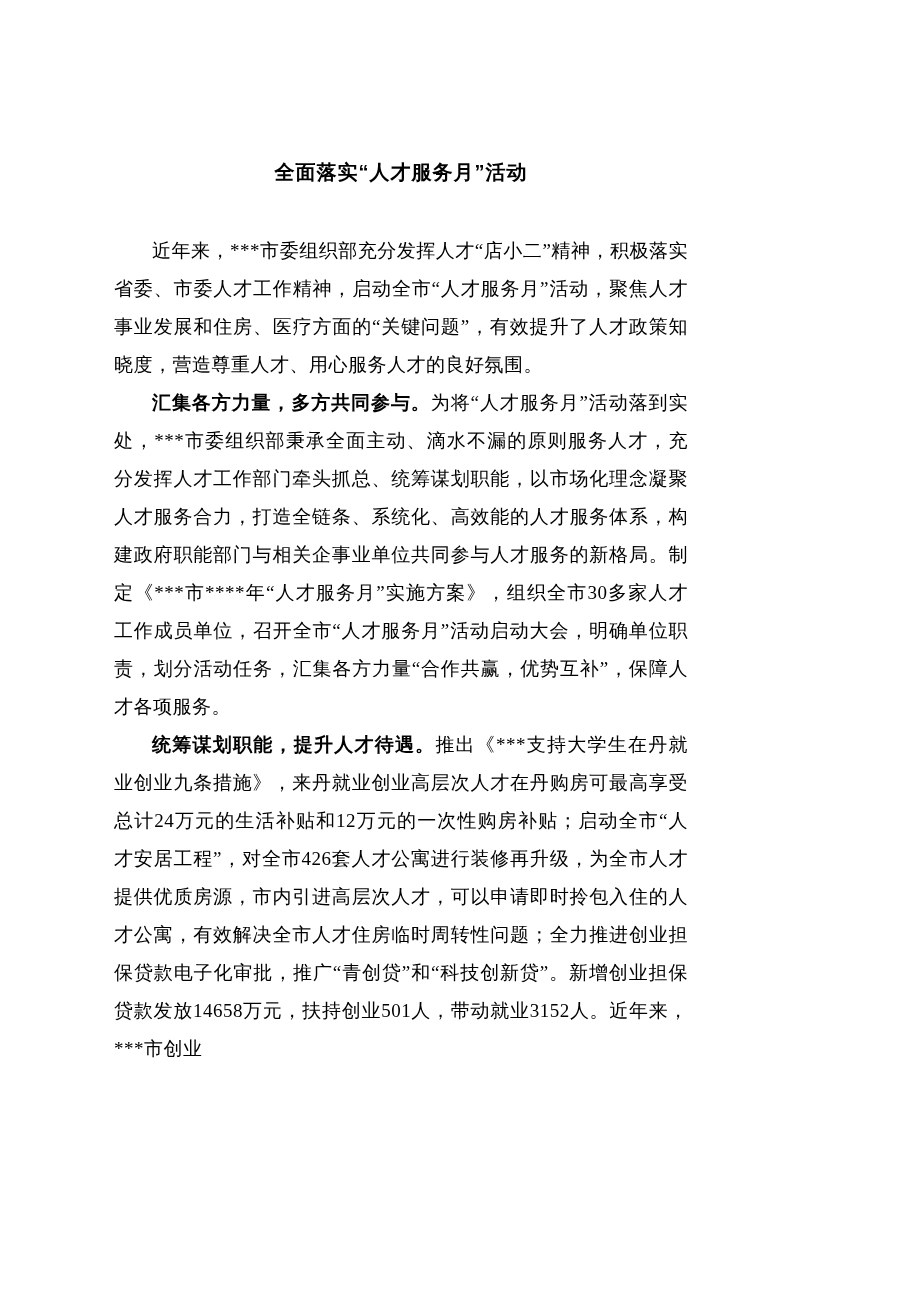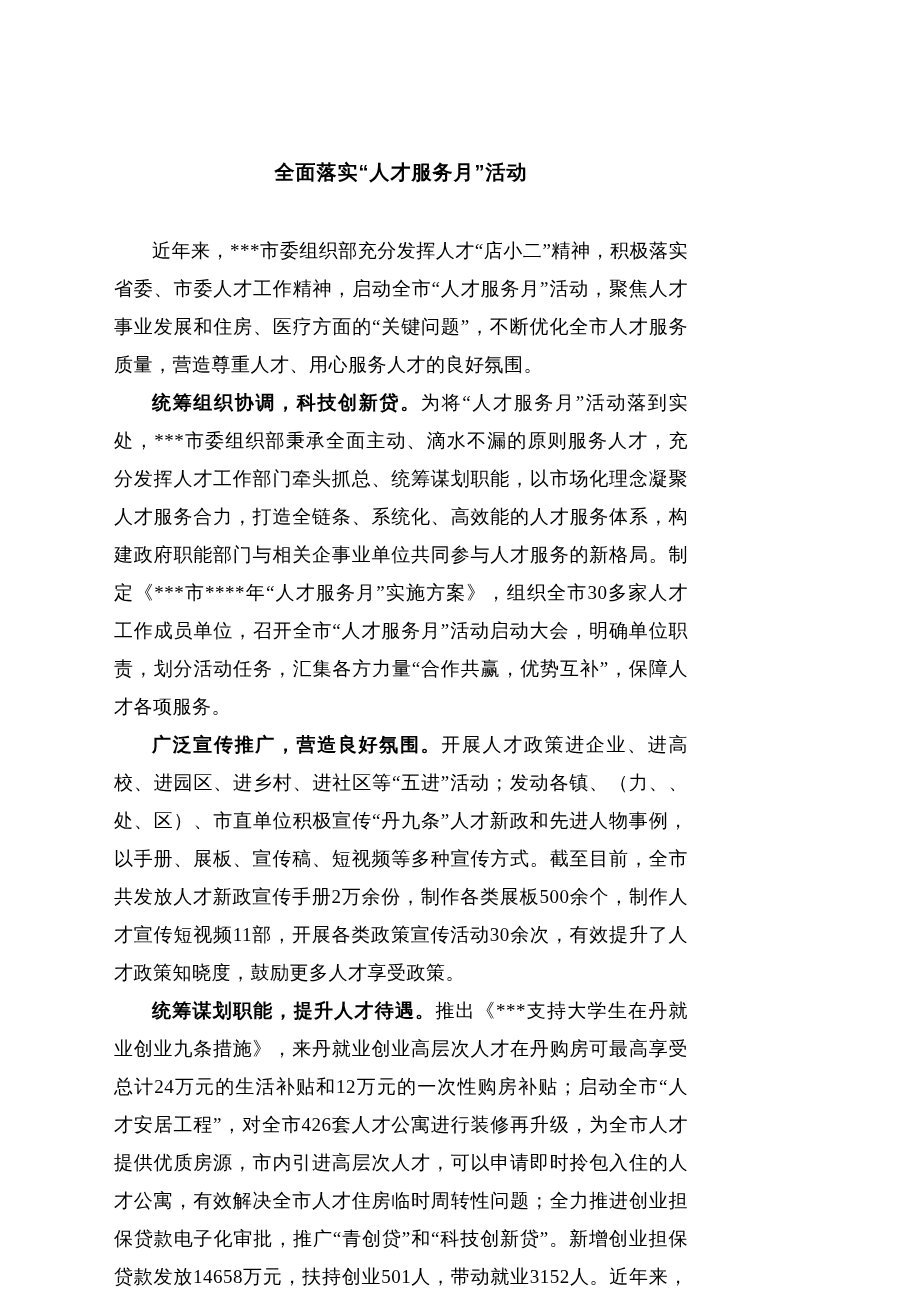--- a/index.html
+++ b/index.html
@@ -39,20 +39,19 @@
       font-family: "Liberation Sans", "DejaVu Sans", sans-serif;
       font-weight: bold;
     }
   </style>
 </head>
 <body>
 
 <div class="page">
   <h1 class="title">全面落实“人才服务月”活动</h1>
 
-  <p class="para"><span class="lead"></span><span>近年来，***市委组织部充分发挥人才“店小二”精神，积极落实省委、市委人才工作精神，启动全市“人才服务月”活动，聚焦人才事业发展和住房、医疗方面的“关键问题”，不断优化全市人才服务质量，营造尊重人才、用心服务人才的良好氛围。</span></p>
+  <p class="para"><span class="lead"></span><span>近年来，***市委组织部充分发挥人才“店小二”精神，积极落实省委、市委人才工作精神，启动全市“人才服务月”活动，聚焦人才事业发展和住房、医疗方面的“关键问题”，有效提升了人才政策知晓度，营造尊重人才、用心服务人才的良好氛围。</span></p>
 
-  <p class="para"><span class="lead">统筹组织协调，科技创新贷。</span><span>为将“人才服务月”活动落到实处，***市委组织部秉承全面主动、滴水不漏的原则服务人才，充分发挥人才工作部门牵头抓总、统筹谋划职能，以市场化理念凝聚人才服务合力，打造全链条、系统化、高效能的人才服务体系，构建政府职能部门与相关企事业单位共同参与人才服务的新格局。制定《***市****年“人才服务月”实施方案》，组织全市30多家人才工作成员单位，召开全市“人才服务月”活动启动大会，明确单位职责，划分活动任务，汇集各方力量“合作共赢，优势互补”，保障人才各项服务。</span></p>
+  <p class="para"><span class="lead">汇集各方力量，多方共同参与。</span><span>为将“人才服务月”活动落到实处，***市委组织部秉承全面主动、滴水不漏的原则服务人才，充分发挥人才工作部门牵头抓总、统筹谋划职能，以市场化理念凝聚人才服务合力，打造全链条、系统化、高效能的人才服务体系，构建政府职能部门与相关企事业单位共同参与人才服务的新格局。制定《***市****年“人才服务月”实施方案》，组织全市30多家人才工作成员单位，召开全市“人才服务月”活动启动大会，明确单位职责，划分活动任务，汇集各方力量“合作共赢，优势互补”，保障人才各项服务。</span></p>
 
-  <p class="para"><span class="lead">广泛宣传推广，营造良好氛围。</span><span>开展人才政策进企业、进高校、进园区、进乡村、进社区等“五进”活动；发动各镇、（力、、处、区）、市直单位积极宣传“丹九条”人才新政和先进人物事例，以手册、展板、宣传稿、短视频等多种宣传方式。截至目前，全市共发放人才新政宣传手册2万余份，制作各类展板500余个，制作人才宣传短视频11部，开展各类政策宣传活动30余次，有效提升了人才政策知晓度，鼓励更多人才享受政策。</span></p>
 
   <p class="para"><span class="lead">统筹谋划职能，提升人才待遇。</span><span>推出《***支持大学生在丹就业创业九条措施》，来丹就业创业高层次人才在丹购房可最高享受总计24万元的生活补贴和12万元的一次性购房补贴；启动全市“人才安居工程”，对全市426套人才公寓进行装修再升级，为全市人才提供优质房源，市内引进高层次人才，可以申请即时拎包入住的人才公寓，有效解决全市人才住房临时周转性问题；全力推进创业担保贷款电子化审批，推广“青创贷”和“科技创新贷”。新增创业担保贷款发放14658万元，扶持创业501人，带动就业3152人。近年来，***市创业</span></p>
 </div>
 
 </body></html>

